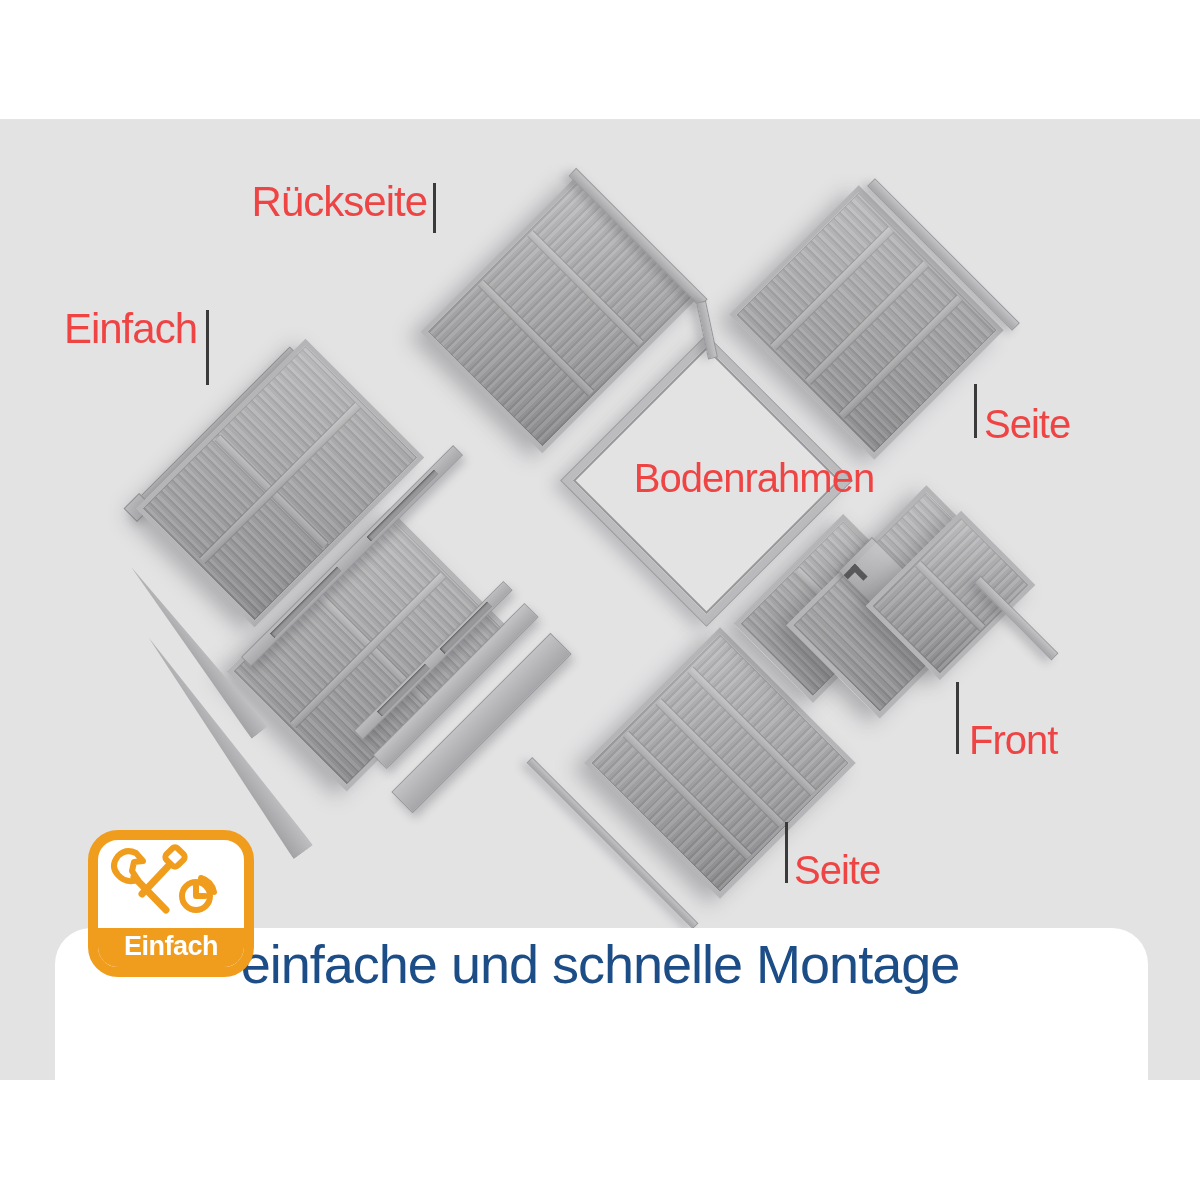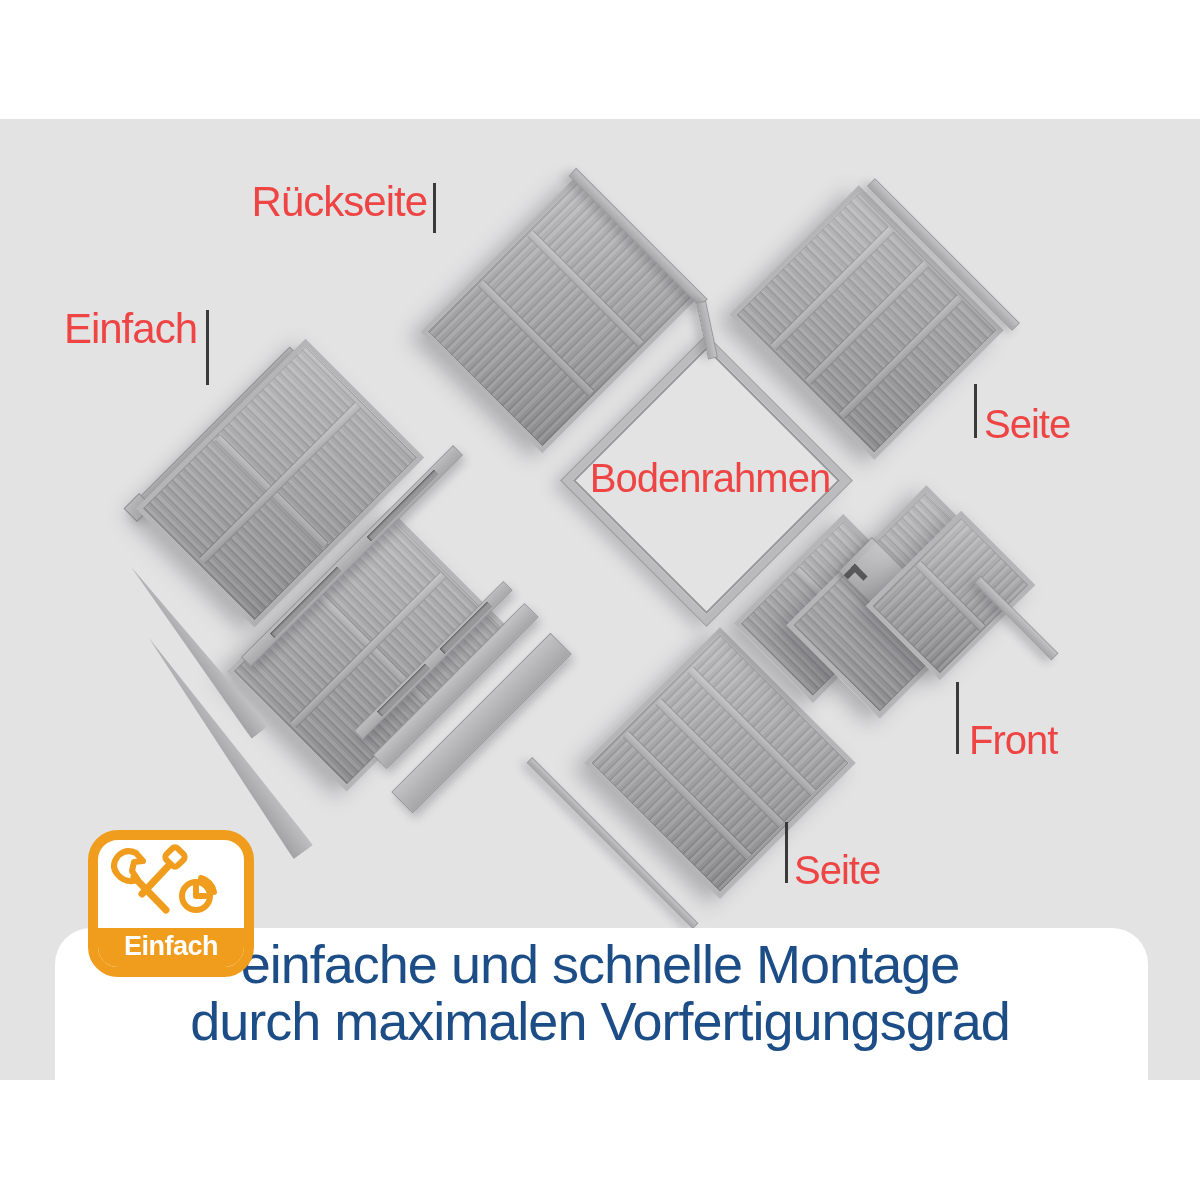--- a/index.html
+++ b/index.html
@@ -39,21 +39,21 @@
   .door { position:absolute; left:-6%; top:37%; width:82%; height:26%;
           background:linear-gradient(180deg,#bfbfc1,#a9a9ab); border:1px solid #919193;
           box-shadow:2px 3px 6px rgba(0,0,0,.28); }
   .handle-h { position:absolute; left:6%; top:64%; width:18px; height:6px; background:#3c3c3f; }
   .handle-v { position:absolute; left:6%; top:64%; width:6px; height:16px; background:#3c3c3f; }
 
   
   .diagram-label { position:absolute; color:#ef4444; letter-spacing:-1px;
     white-space:nowrap; z-index:2; line-height:1;text-align:center; }
   .diagram-label.align-right { transform:translateX(-100%); }
-  .diagram-label.align-center { transform:translateX(-50%); }
+  .diagram-label.align-center { transform:translateX(-50%);margin-left:44px; }
   .tick { position:absolute; width:3px; background:#3a3a3a; z-index:2; }
 
   
   .caption-panel { position:absolute; left:55px; top:928px; width:1093px; height:252px;
     background:#ffffff; border-radius:36px; z-index:3; }
   .caption { position:absolute; left:0; top:936px; width:1200px; text-align:center;
     color:#1c4d86; font-size:54px; line-height:57px; letter-spacing:-1px; z-index:4; }
 
   
   .badge { position:absolute; left:88px; top:830px; width:166px; height:147px;
@@ -149,15 +149,14 @@
       <rect x="63" y="5" width="16" height="16" rx="4" transform="rotate(45 71 13)" fill="#ffffff" stroke-width="6"></rect>
       <circle cx="92" cy="52" r="14" stroke-width="6"></circle>
       <path d="M92 42 v10 h9" stroke-width="6"></path>
       <path d="M97 34 a18 18 0 0 1 13 14" stroke-width="6"></path>
     </svg>
     <div class="badge-bar">Einfach</div>
   </div>
 
   <div class="caption">
     <div>einfache und schnelle Montage</div>
-    <div>durch maximalen Vorfertigungsgrad</div>
   </div>
 </div>
 
 </body></html>

